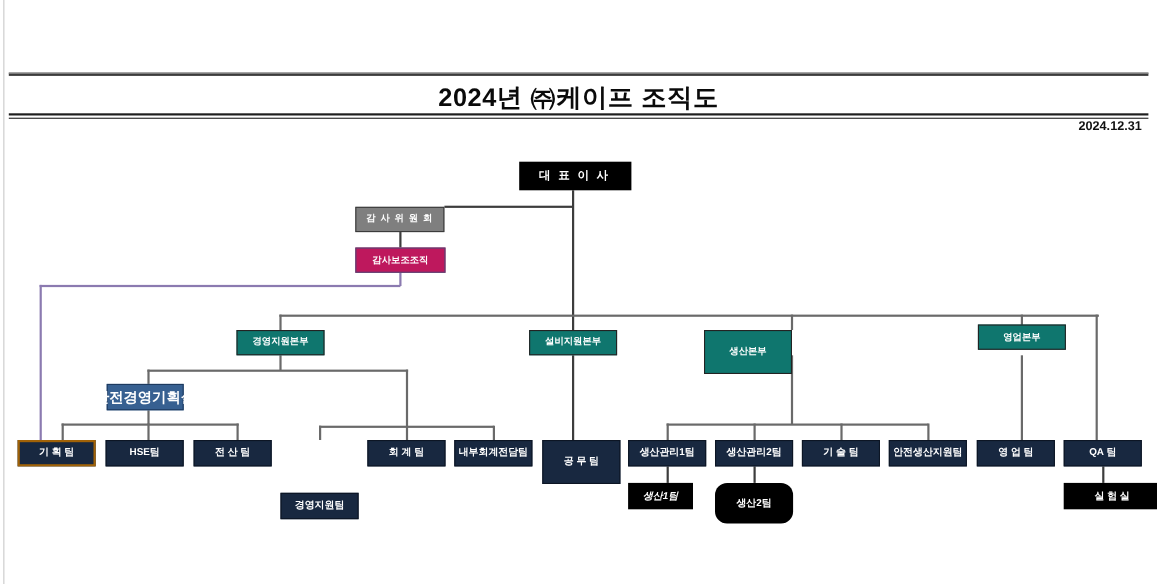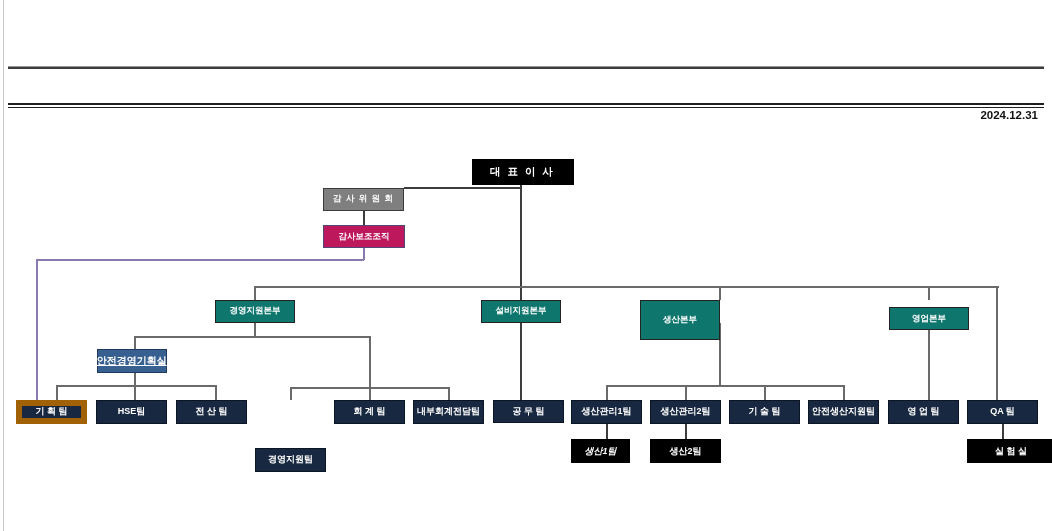--- a/index.html
+++ b/index.html
@@ -12,38 +12,39 @@
   .rule-double{position:absolute;left:8px;top:103px;width:1036px;height:2px;border-top:2px solid #1e1e1e;border-bottom:1.5px solid #1e1e1e;background:#fff;}
   .title{position:absolute;left:8px;top:73px;width:1036px;text-align:center;font-size:23px;font-weight:800;color:#0a0a0a;letter-spacing:0.5px;}
   .date{position:absolute;right:14px;top:109px;font-size:11.5px;font-weight:700;color:#111;}
 
   .box{position:absolute;display:flex;align-items:center;justify-content:center;
        color:#fff;font-weight:700;text-align:center;box-sizing:border-box;white-space:nowrap;}
   .ceo{background:#000;font-size:10.5px;letter-spacing:2px;}
   .gray{background:#7f7f7f;border:1.5px solid #3b3b3b;font-size:8.5px;letter-spacing:1px;}
   .purple{background:#be185d;border:1.5px solid #534575;font-size:8.5px;}
   .orange{background:#0f766e;border:1.5px solid #232323;font-size:8.5px;}
-  .steel{background:#376091;border:1.5px solid #1d3a5f;font-size:10px;text-decoration:underline;}
+  .steel{background:#376091;border:1.5px solid #1d3a5f;font-size:13px;}
   .navy{background:#182840;border:1.5px solid #0c1524;font-size:9px;}
-  .navy.kteam{border:6px solid #a16207;}
+  .navy.kteam{border:2px solid #a16207;}
   .black{background:#000;font-size:9px;}
 
   .ln{position:absolute;}
   .g{background:#6a6a6a;}
   .d{background:#3d3d3d;}
   .p{background:#8b7ab0;}
 </style>
 </head>
 <body>
 
 <div id="canvas">
 
   <div class="page-edge"></div>
 
   <div class="rule-thick"></div>
+  <div class="title">2024년 ㈜케이프 조직도</div>
   <div class="rule-double"></div>
   <div class="date">2024.12.31</div>
 
   <div class="ln d" style="left:519.5px;top:172.5px;width:2px;height:127px;"></div>
   <div class="ln d" style="left:404px;top:186.5px;width:117px;height:2px;"></div>
   <div class="ln d" style="left:362.5px;top:210px;width:2px;height:15px;"></div>
 
   <div class="ln p" style="left:362.5px;top:247.5px;width:2px;height:12px;"></div>
   <div class="ln p" style="left:36px;top:258.5px;width:328px;height:2px;"></div>
   <div class="ln p" style="left:36px;top:258.5px;width:2px;height:142px;"></div>
@@ -76,42 +77,42 @@
   <div class="ln g" style="left:684.5px;top:385px;width:2px;height:15px;"></div>
   <div class="ln g" style="left:763.5px;top:385px;width:2px;height:15px;"></div>
   <div class="ln g" style="left:842.5px;top:385px;width:2px;height:15px;"></div>
 
   <div class="ln g" style="left:928px;top:322.5px;width:2px;height:78px;"></div>
 
   <div class="ln d" style="left:605.5px;top:424px;width:2px;height:15px;"></div>
   <div class="ln d" style="left:684.5px;top:424px;width:2px;height:15px;"></div>
   <div class="ln d" style="left:1001.5px;top:424px;width:2px;height:15px;"></div>
 
-  <div class="box ceo" style="left:471.5px;top:146.5px;width:102px;height:26px;margin-top:12px;">대 표 이 사</div>
+  <div class="box ceo" style="left:471.5px;top:146.5px;width:102px;height:26px;">대 표 이 사</div>
   <div class="box gray" style="left:323px;top:187.5px;width:81px;height:23px;">감 사 위 원 회</div>
   <div class="box purple" style="left:323px;top:225px;width:82px;height:23px;">감사보조조직</div>
 
   <div class="box orange" style="left:215px;top:299.5px;width:80px;height:23px;">경영지원본부</div>
   <div class="box orange" style="left:481px;top:299.5px;width:80px;height:23px;">설비지원본부</div>
   <div class="box orange" style="left:640px;top:299.5px;width:80px;height:40px;font-family:Liberation Mono, monospace;">생산본부</div>
-  <div class="box orange" style="left:889px;top:307px;width:80px;height:23px;">영업본부</div>
+  <div class="box orange" style="left:889px;top:295px;width:80px;height:23px;">영업본부</div>
 
   <div class="box steel" style="left:96.5px;top:349px;width:70.5px;height:23.5px;">안전경영기획실</div>
 
   <div class="box navy kteam" style="left:16px;top:399.5px;width:71px;height:24px;">기 획 팀</div>
   <div class="box navy" style="left:96px;top:399.5px;width:71px;height:24px;">HSE팀</div>
   <div class="box navy" style="left:176px;top:399.5px;width:71px;height:24px;">전 산 팀</div>
   <div class="box navy" style="left:255px;top:399.5px;width:71px;height:24px;margin-top:48px;">경영지원팀</div>
   <div class="box navy" style="left:334px;top:399.5px;width:71px;height:24px;">회 계 팀</div>
   <div class="box navy" style="left:413px;top:399.5px;width:71px;height:24px;">내부회계전담팀</div>
-  <div class="box navy" style="left:493px;top:399.5px;width:71px;height:23px;">공 무 팀</div>
+  <div class="box navy" style="left:493px;top:399.5px;width:71px;height:40px;">공 무 팀</div>
   <div class="box navy" style="left:571px;top:399.5px;width:71px;height:24px;">생산관리1팀</div>
   <div class="box navy" style="left:650px;top:399.5px;width:71px;height:24px;">생산관리2팀</div>
   <div class="box navy" style="left:729px;top:399.5px;width:71px;height:24px;">기 술 팀</div>
   <div class="box navy" style="left:808px;top:399.5px;width:71px;height:24px;">안전생산지원팀</div>
   <div class="box navy" style="left:888px;top:399.5px;width:71px;height:24px;">영 업 팀</div>
   <div class="box navy" style="left:967px;top:399.5px;width:71px;height:24px;">QA 팀</div>
 
   <div class="box black" style="left:571px;top:439px;width:59px;height:24px;font-style:italic;">생산1팀</div>
-  <div class="box black" style="left:650px;top:439px;width:71px;height:24px;">생산2팀</div>
+  <div class="box black" style="left:650px;top:439px;width:71px;height:37px;border-radius:11px;">생산2팀</div>
   <div class="box black" style="left:967px;top:439px;width:88px;height:24px;">실 험 실</div>
 
 </div>
 
 </body></html>

